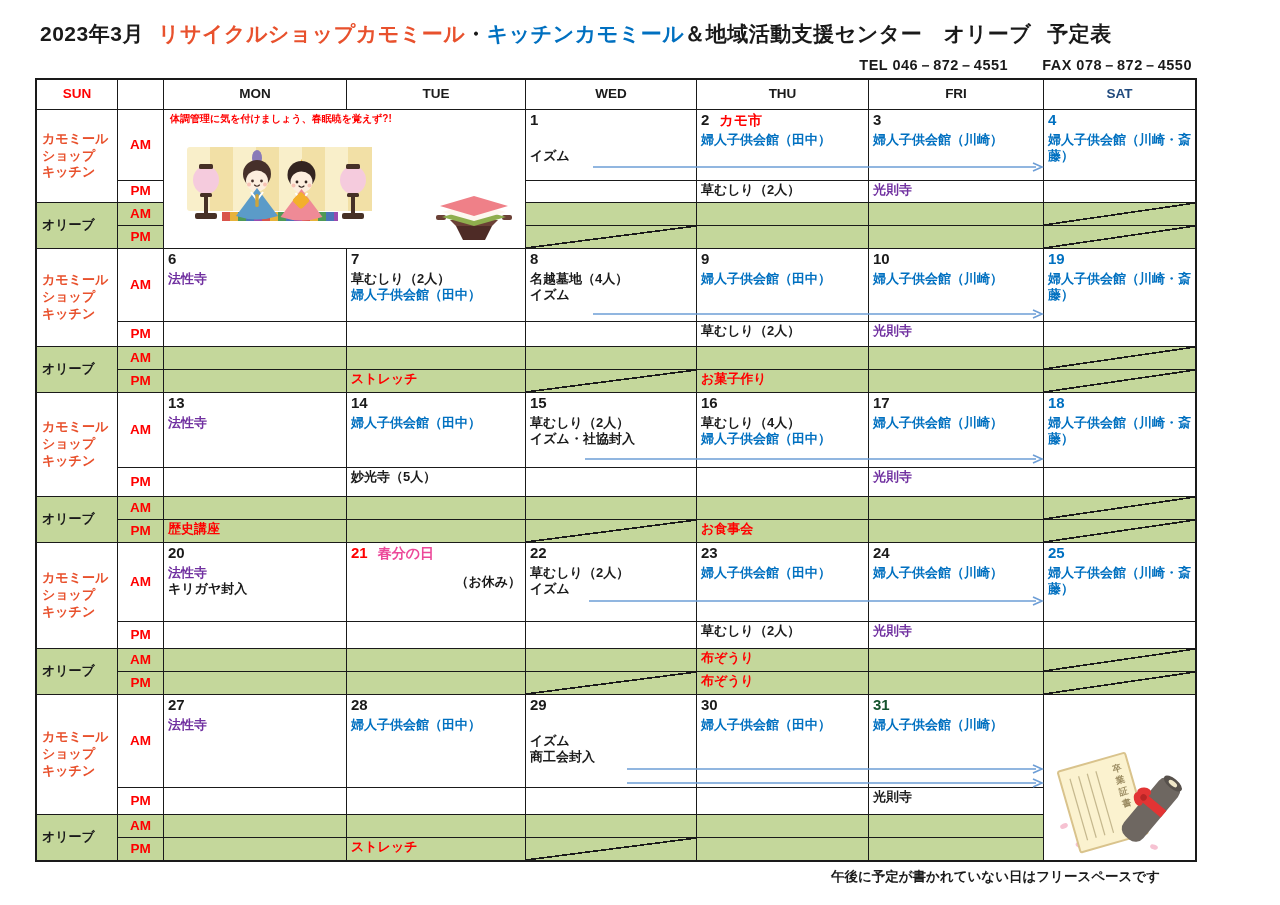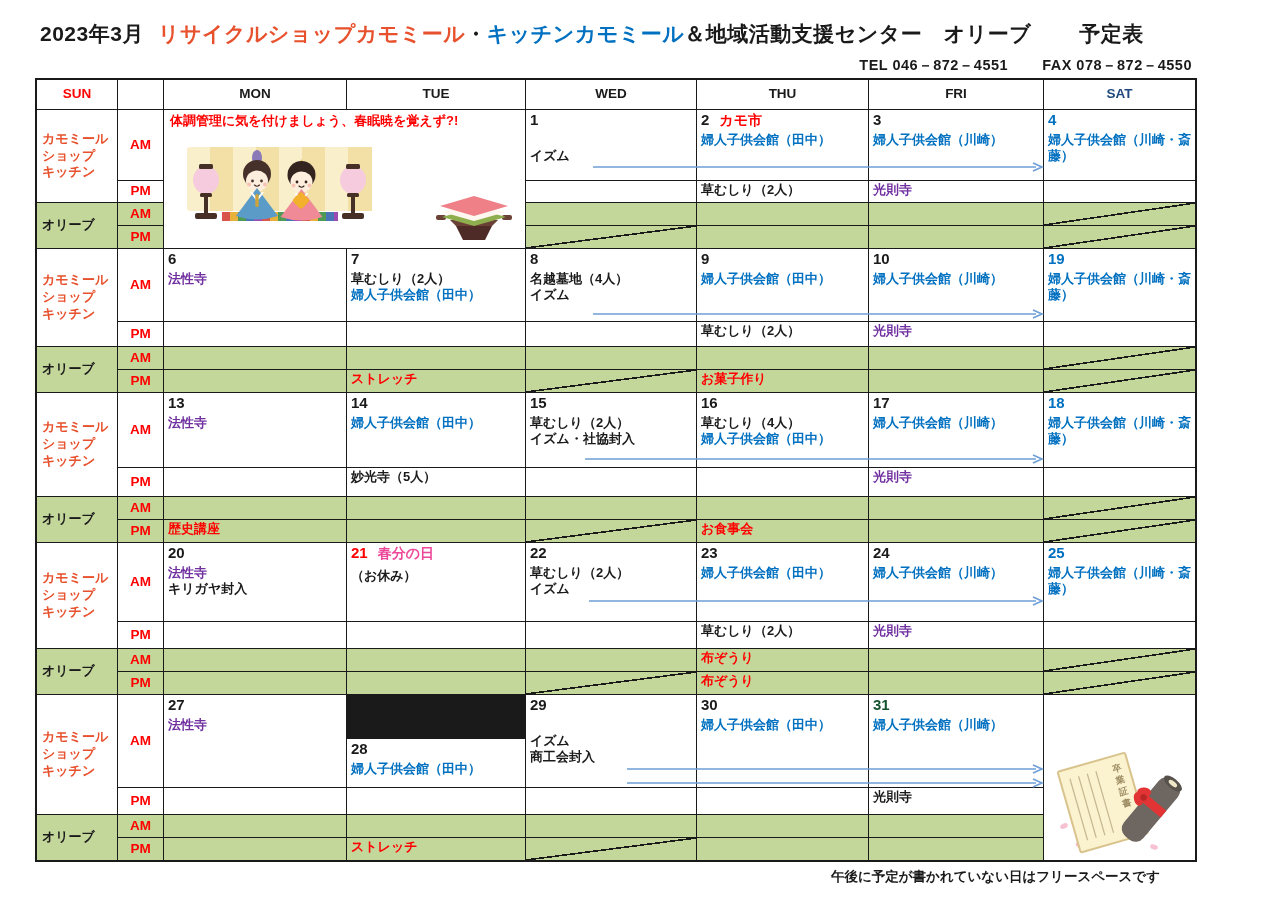--- a/index.html
+++ b/index.html
@@ -7,44 +7,44 @@
   --purple:#7030a0; --green:#c4d79b; --arrow:#6d9ed6; --ink:#1a1a1a;
 }
 *{box-sizing:border-box}
 body{margin:0;background:#ffffff}
 .page{position:relative;width:1280px;height:905px;overflow:hidden;background:#fff;
   font-family:"Liberation Sans","DejaVu Sans",sans-serif;font-weight:bold;color:var(--ink)}
 .title{position:absolute;left:40px;top:20px;font-size:21px;white-space:nowrap;letter-spacing:.5px}
 .t-date{margin-right:14px}
 .t-shop{color:var(--orange-red)}
 .t-kitchen{color:var(--blue)}
-.t-suffix{margin-left:48px}
+.t-suffix{margin-left:16px}
 .contact{position:absolute;top:56px;right:88px;font-size:14.5px;white-space:nowrap;letter-spacing:.5px}
 .contact .fax{margin-left:34px}
 .tbl{position:absolute;left:35px;top:78px;display:grid;
   grid-template-columns:80px 45px 182px 178px 170px 171px 174px 151px;
   grid-template-rows:29px 70px 21px 22px 22px 72px 24px 22px 22px 74px 28px 22px 22px 78px 26px 22px 22px 92px 26px 22px 22px;
   gap:1px;background:#1a1a1a;border:2px solid #1a1a1a}
 .cell{background:#fff;position:relative;font-size:13px;line-height:1.22;padding:1px 4px;overflow:hidden}
 .green{background:var(--green)}
 .hd{display:flex;align-items:center;justify-content:center;padding:0;font-size:13.5px}
 .hd.sun{color:var(--red)}
 .hd.sat{color:var(--navy)}
 .vlab{display:flex;flex-direction:column;justify-content:center;padding-left:5px;font-size:13px;line-height:1.3}
 .vlab.kamo{color:var(--orange-red)}
 .ampm{display:flex;align-items:center;justify-content:center;color:var(--red);padding:0;font-size:13.5px}
 .dline{display:flex;align-items:baseline;gap:10px;margin-bottom:3px}
 .dnum{font-size:15px}
 .dnote{font-size:14px}
 .ln{min-height:16px;word-break:break-all}
-.ln.ctr{text-align:left;margin-top:6px}
+.ln.ctr{text-align:right;margin-top:12px}
 .diag{background-image:linear-gradient(to bottom right,transparent calc(50% - .8px),#1a1a1a calc(50% - .8px),#1a1a1a calc(50% + .8px),transparent calc(50% + .8px))}
 .arrow{position:absolute;pointer-events:none}
 .banner-cell{padding:0}
-.banner-msg{color:var(--red);font-size:13px;padding:3px 6px;white-space:nowrap}
+.banner-msg{color:var(--red);font-size:10px;padding:3px 6px;white-space:nowrap}
 .hina{position:absolute;left:18px;top:32px}
 .hishi{position:absolute;right:5px;bottom:3px}
 .certw{position:absolute;left:6px;bottom:2px}
 .footer{position:absolute;top:868px;right:120px;font-size:13.5px;white-space:nowrap}
 </style>
 </head>
 <body>
 
 <div class="page">
   <div class="title">
@@ -441,21 +441,21 @@
       <div class="cell ampm" style="grid-area: 18 / 2 / 19 / 3;">AM</div>
       <div class="cell ampm" style="grid-area: 19 / 2 / 20 / 3;">PM</div>
       <div class="cell ampm green" style="grid-area: 20 / 2 / 21 / 3;">AM</div>
       <div class="cell ampm green" style="grid-area: 21 / 2 / 22 / 3;">PM</div>
       <div class="cell" style="grid-area: 18 / 3 / 19 / 4;">
         <div class="dline">
           <span class="dnum" style="color: rgb(26, 26, 26);">27</span>
         </div>
         <div class="ln" style="color: rgb(112, 48, 160);">法性寺</div>
       </div>
-      <div class="cell" style="grid-area: 18 / 4 / 19 / 5; margin-top: 44px;">
+      <div class="cell" style="grid-area: 18 / 4 / 19 / 5;">
         <div class="dline">
           <span class="dnum" style="color: rgb(26, 26, 26);">28</span>
         </div>
         <div class="ln" style="color: rgb(0, 112, 192);">婦人子供会館（田中）</div>
       </div>
       <div class="cell" style="grid-area: 18 / 5 / 19 / 6;">
         <div class="dline">
           <span class="dnum" style="color: rgb(26, 26, 26);">29</span>
         </div>
         <div class="ln"></div>

